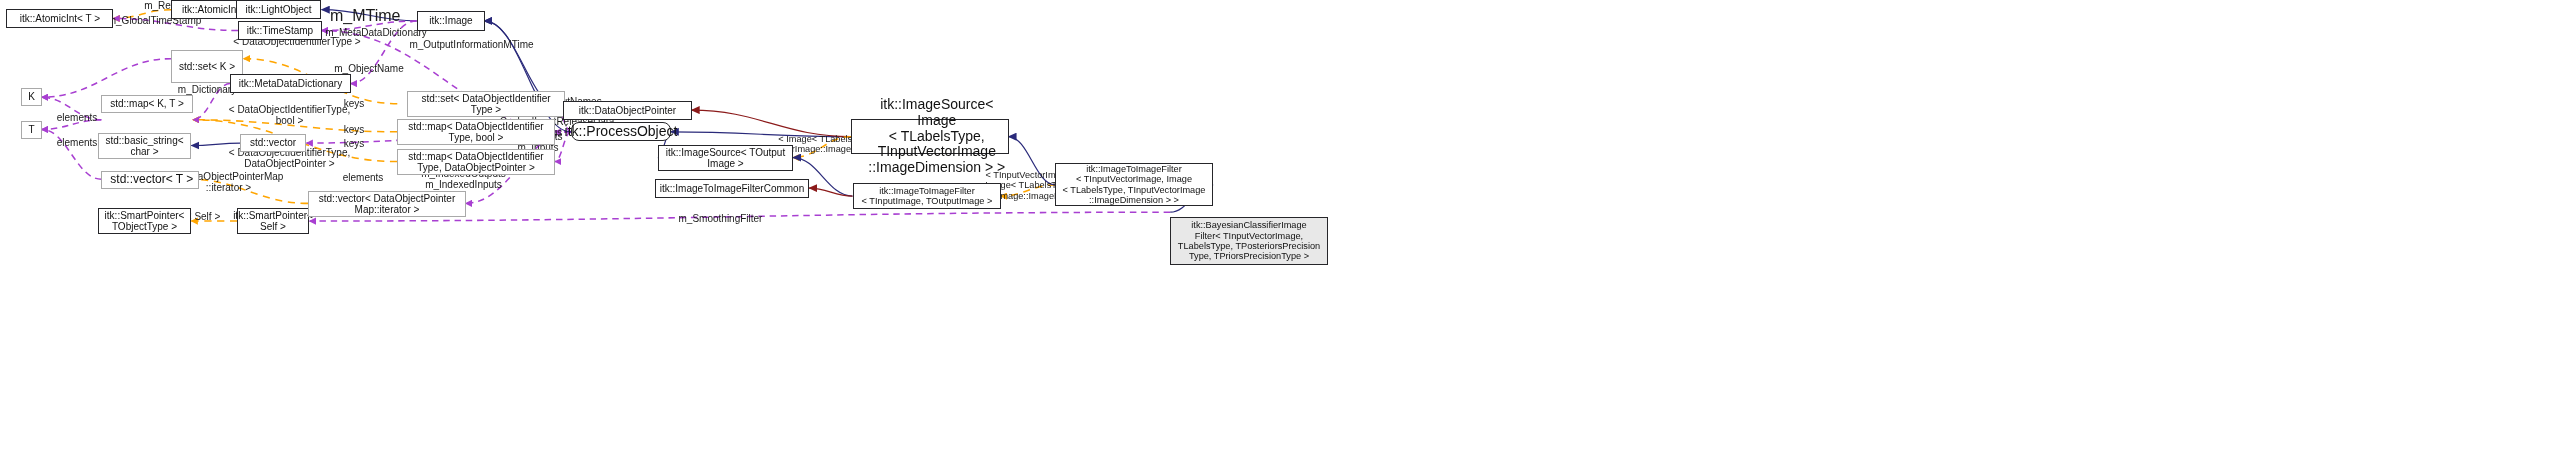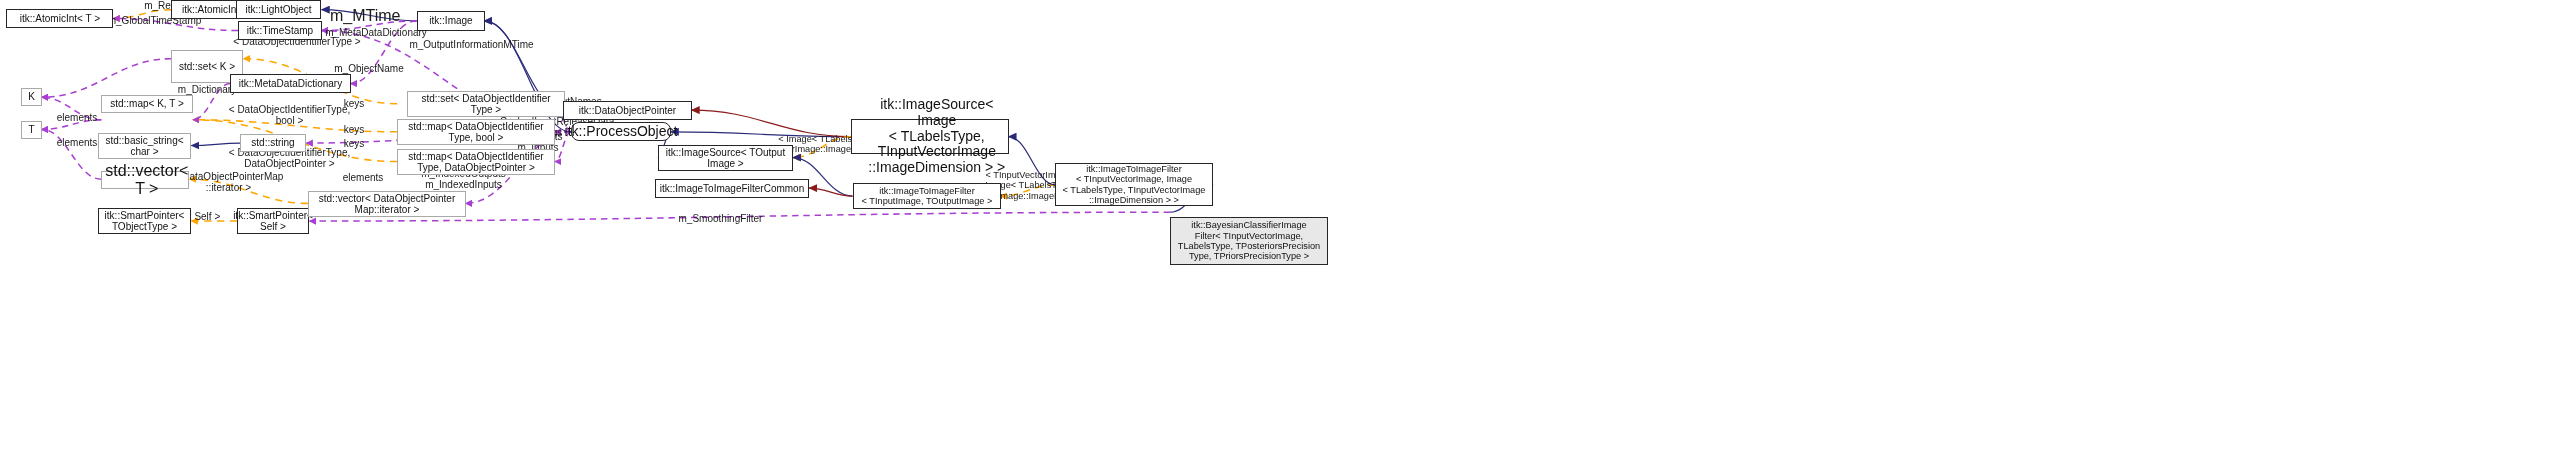--- a/index.html
+++ b/index.html
@@ -124,22 +124,22 @@
       <div class="node solid" style="left: 236px; top: 0px; width: 85px; height: 19.3px; font-size: 10px;">itk::LightObject</div>
       <div class="node solid" style="left: 417px; top: 11.3px; width: 68px; height: 19.3px; font-size: 10px;">itk::Image</div>
       <div class="node solid" style="left: 238px; top: 21px; width: 84px; height: 19.3px; font-size: 10px;">itk::TimeStamp</div>
       <div class="node tmpl" style="left: 171px; top: 50px; width: 72px; height: 33px; font-size: 10px;">std::set&lt; K &gt;</div>
       <div class="node solid" style="left: 230px; top: 74px; width: 121px; height: 19.3px; font-size: 10px;">itk::MetaDataDictionary</div>
       <div class="node tmpl" style="left: 21px; top: 88px; width: 21px; height: 17.7px; font-size: 10px;">K</div>
       <div class="node tmpl" style="left: 21px; top: 121px; width: 21px; height: 17.7px; font-size: 10px;">T</div>
       <div class="node tmpl" style="left: 101px; top: 95px; width: 92px; height: 17.7px; font-size: 10px;">std::map&lt; K, T &gt;</div>
       <div class="node tmpl" style="left: 98px; top: 133px; width: 93px; height: 26px; font-size: 10px;">std::basic_string&lt;
  char &gt;</div>
-      <div class="node tmpl" style="left: 240px; top: 134px; width: 66px; height: 17.7px; font-size: 10px;">std::string</div>
-      <div class="node tmpl" style="left: 101px; top: 171px; width: 88px; height: 17.7px; font-size: 16px; padding-left: 6px;">std::vector&lt; T &gt;</div>
+      <div class="node tmpl" style="left: 240px; top: 134px; width: 66px; height: 17.7px; font-size: 10px;">std::vector</div>
+      <div class="node tmpl" style="left: 101px; top: 171px; width: 98px; height: 17.7px; font-size: 12px; padding-left: 6px;">std::vector&lt; T &gt;</div>
       <div class="node solid" style="left: 98px; top: 208px; width: 93px; height: 26px; font-size: 10px;">itk::SmartPointer&lt;
  TObjectType &gt;</div>
       <div class="node solid" style="left: 237px; top: 208px; width: 72px; height: 26px; font-size: 10px;">itk::SmartPointer&lt;
  Self &gt;</div>
       <div class="node tmpl" style="left: 407px; top: 91px; width: 158px; height: 26px; font-size: 10px;">std::set&lt; DataObjectIdentifier
  Type &gt;</div>
       <div class="node tmpl" style="left: 397px; top: 119px; width: 158px; height: 26px; font-size: 10px;">std::map&lt; DataObjectIdentifier
  Type, bool &gt;</div>
       <div class="node tmpl" style="left: 397px; top: 149px; width: 158px; height: 26px; font-size: 10px;">std::map&lt; DataObjectIdentifier
  Type, DataObjectPointer &gt;</div>

